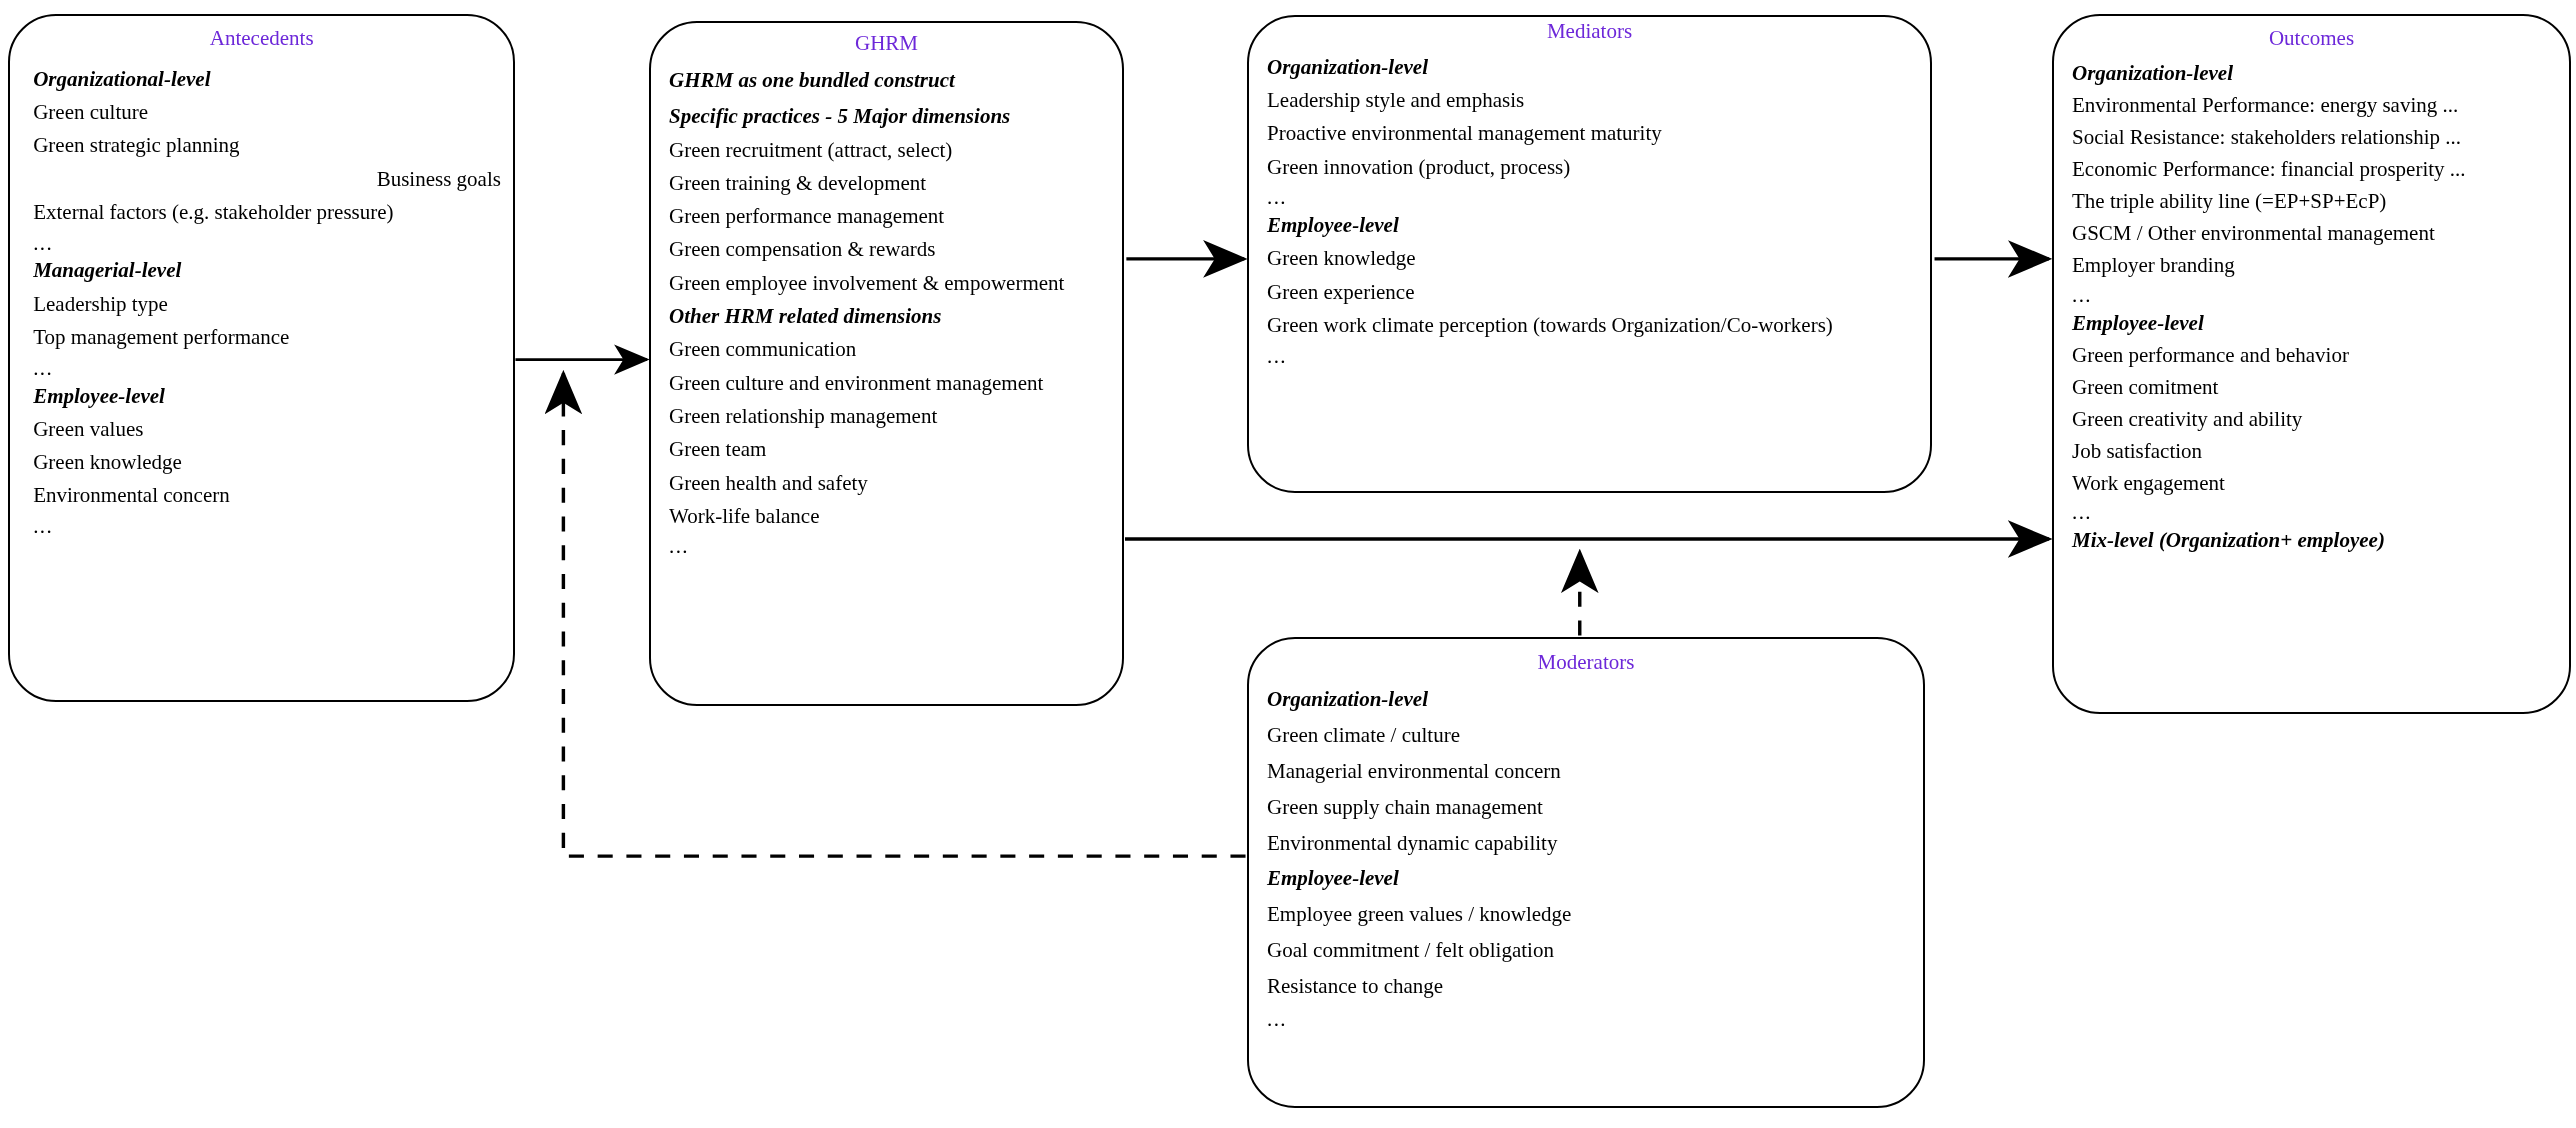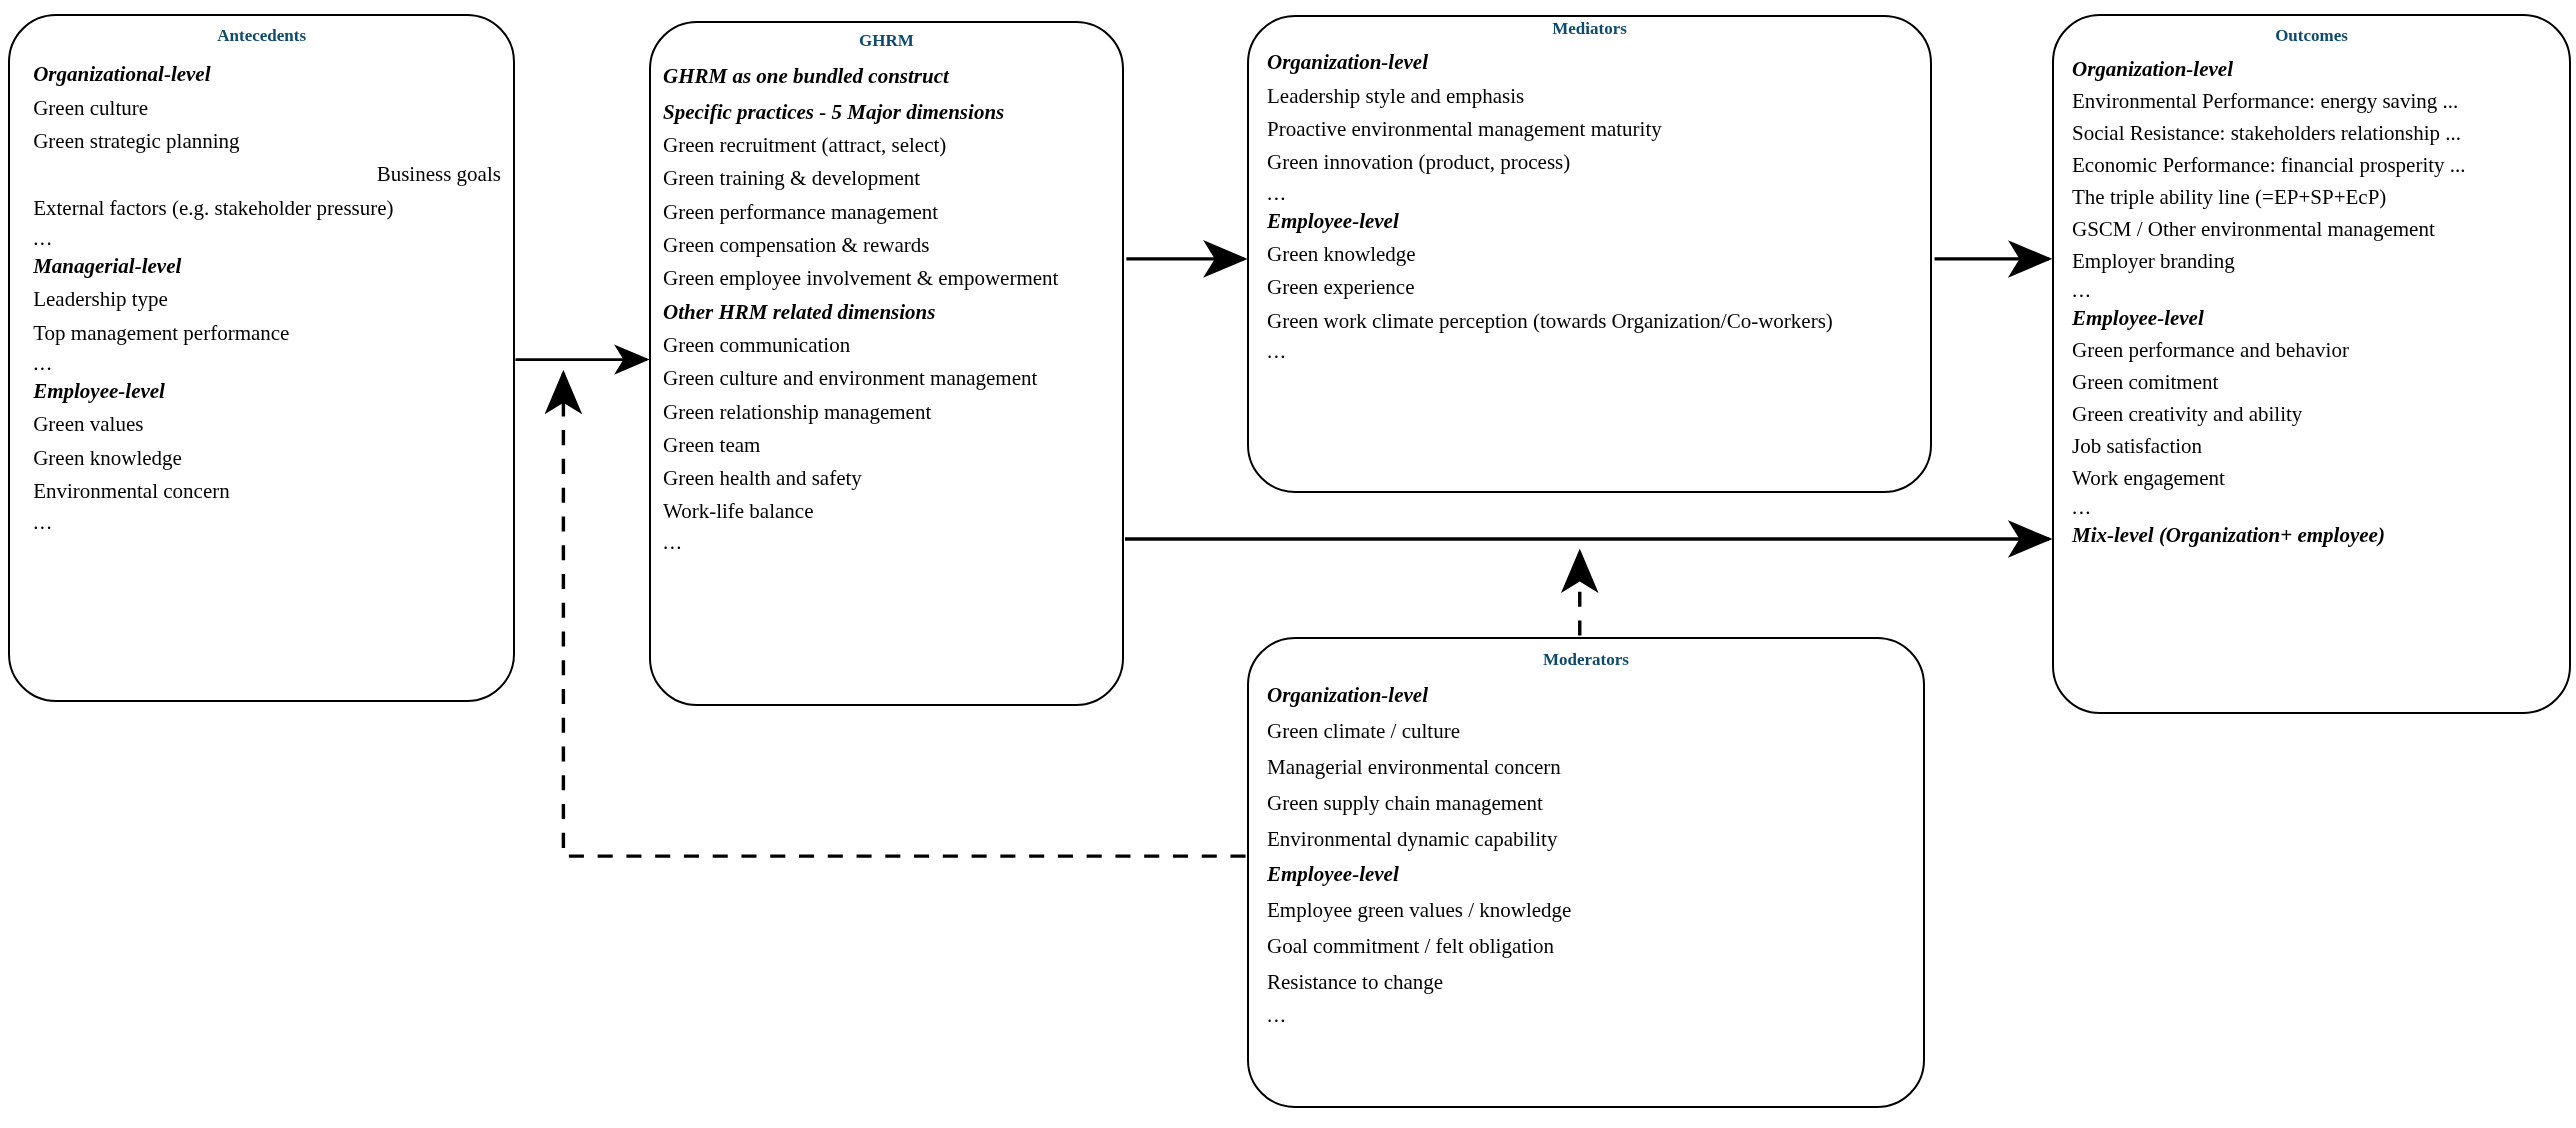--- a/index.html
+++ b/index.html
@@ -13,23 +13,23 @@
   }
   .box{
     position:absolute;
     border:2.1px solid #000000;
     border-radius:48px;
     background:#ffffff;
     box-sizing:border-box;
   }
   .box-title{
     text-align:center;
-    font-weight:bold;
-    font-size:17px;
-    color:#0c4a6e;
+    font-weight:normal;
+    font-size:21px;
+    color:#6d28d9;
     line-height:1.1;
   }
   .lines{
     padding-left:23px;
     padding-right:12.3px;
   }
   .line{
     font-size:21px;
     color:#000;
     line-height:1.0;
@@ -102,21 +102,21 @@
       <p class="line italic" style="margin:0 0 12.3px 0;">Employee-level</p>
       <p class="line" style="margin:0 0 12.3px 0;">Green values</p>
       <p class="line" style="margin:0 0 12.3px 0;">Green knowledge</p>
       <p class="line" style="margin:0 0 9.6px 0;">Environmental concern</p>
       <p class="line ellipsis" style="margin:0;">...</p>
     </div>
   </div>
 
   <div class="box" style="left:649px; top:20.6px; width:475px; height:685px;">
     <div class="box-title" style="margin-top:9.6px;">GHRM</div>
-    <div class="lines" style="margin-top:15px; padding-left:12px;">
+    <div class="lines" style="margin-top:15px; padding-left:18px;">
       <p class="line italic" style="margin:0 0 15px 0;">GHRM as one bundled construct</p>
       <p class="line italic" style="margin:0 0 12.3px 0;">Specific practices - 5 Major dimensions</p>
       <p class="line" style="margin:0 0 12.3px 0;">Green recruitment (attract, select)</p>
       <p class="line" style="margin:0 0 12.3px 0;">Green training &amp; development</p>
       <p class="line" style="margin:0 0 12.3px 0;">Green performance management</p>
       <p class="line" style="margin:0 0 12.3px 0;">Green compensation &amp; rewards</p>
       <p class="line" style="margin:0 0 12.3px 0;">Green employee involvement &amp; empowerment</p>
       <p class="line italic" style="margin:0 0 12.3px 0;">Other HRM related dimensions</p>
       <p class="line" style="margin:0 0 12.3px 0;">Green communication</p>
       <p class="line" style="margin:0 0 12.3px 0;">Green culture and environment management</p>

